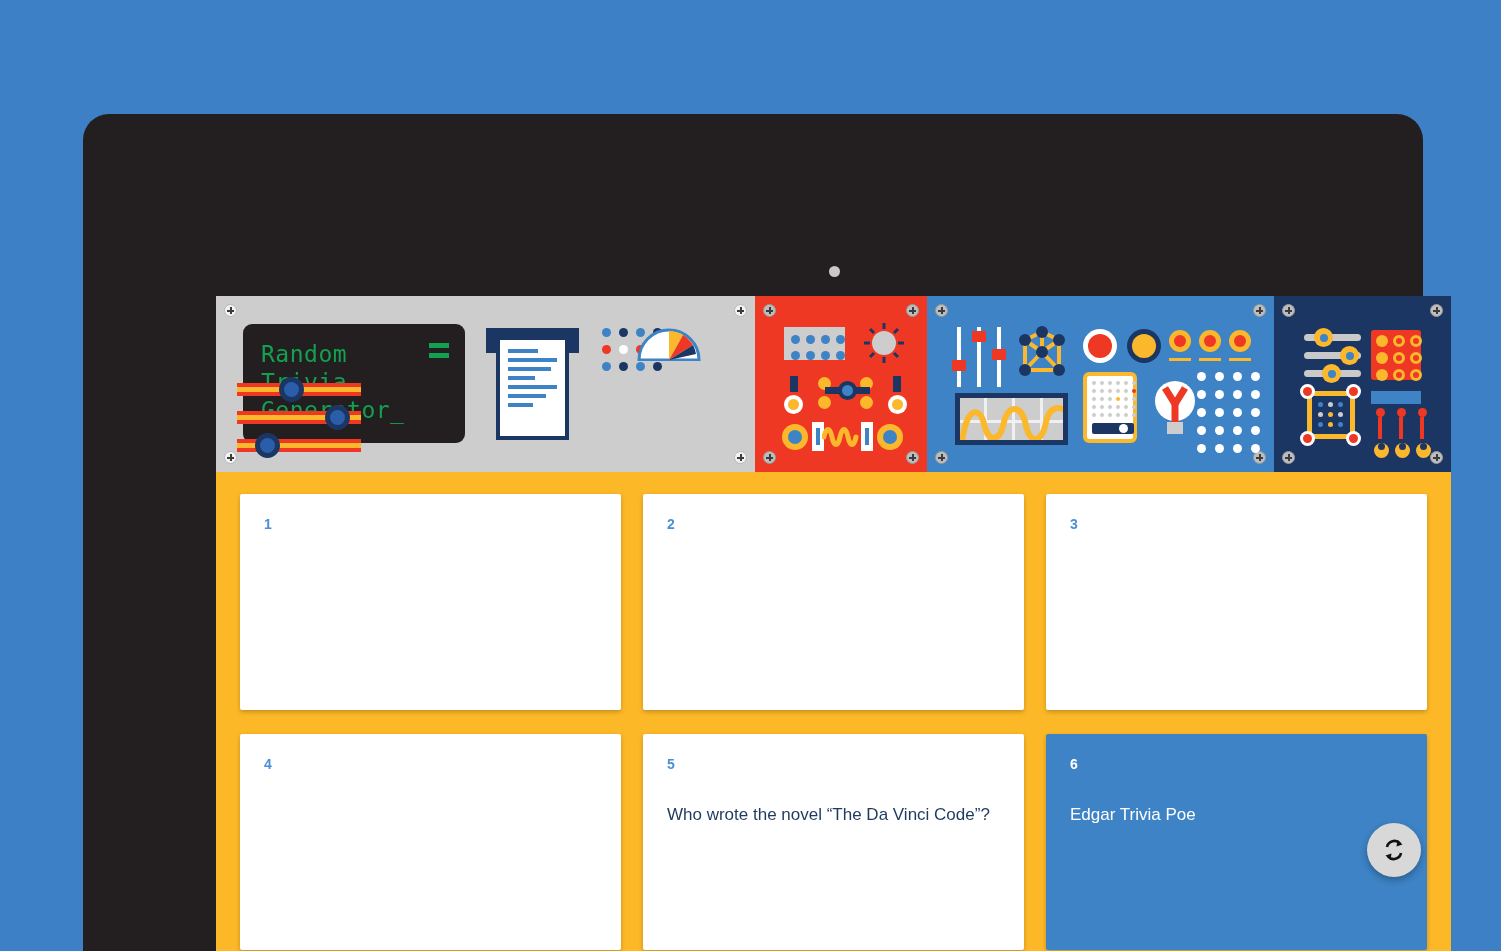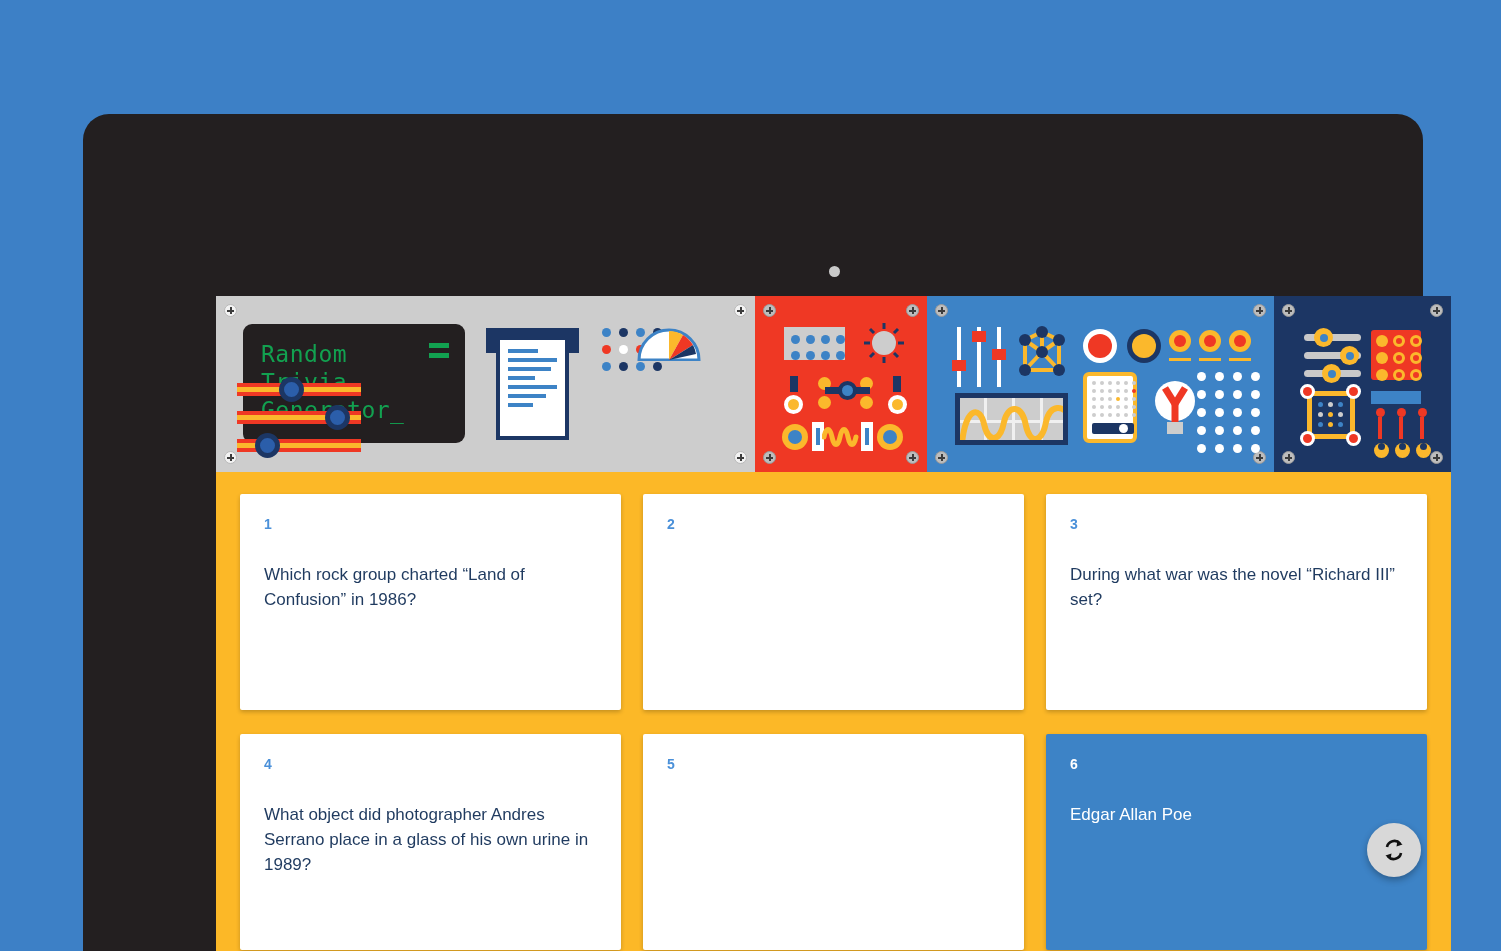--- a/index.html
+++ b/index.html
@@ -494,44 +494,42 @@
         </div>
       </div>
     </div>
 
 
     <div id="content">
       <div id="grid">
 
         <div class="card">
           <div class="num">1</div>
-          <div class="q">Which rock group charted “Land of Confusion” in 1986?</div>
         </div>
 
         <div class="card">
           <div class="num">2</div>
         </div>
 
         <div class="card">
           <div class="num">3</div>
-          <div class="q">During what war was the novel “Richard III” set?</div>
         </div>
 
         <div class="card">
           <div class="num">4</div>
-          <div class="q">What object did photographer Andres Serrano place in a glass of his own urine in 1989?</div>
         </div>
 
         <div class="card">
           <div class="num">5</div>
+          <div class="q">Who wrote the novel “The Da Vinci Code”?</div>
         </div>
 
         <div class="card selected">
           <div class="num">6</div>
-          <div class="q">Edgar Allan Poe</div>
+          <div class="q">Edgar Trivia Poe</div>
         </div>
 
       </div>
 
       <div class="fab" id="fabRefresh">
         <svg width="26" height="26" viewBox="0 0 26 26">
           <path d="M6 10 A7.5 7.5 0 0 1 19 6.5" fill="none" stroke="#111" stroke-width="2.6"></path>
           <path d="M20 16 A7.5 7.5 0 0 1 7 19.5" fill="none" stroke="#111" stroke-width="2.6"></path>
           <polygon points="16.5,3 21.5,7.5 15.5,9.5" fill="#111"></polygon>
           <polygon points="9.5,23 4.5,18.5 10.5,16.5" fill="#111"></polygon>

